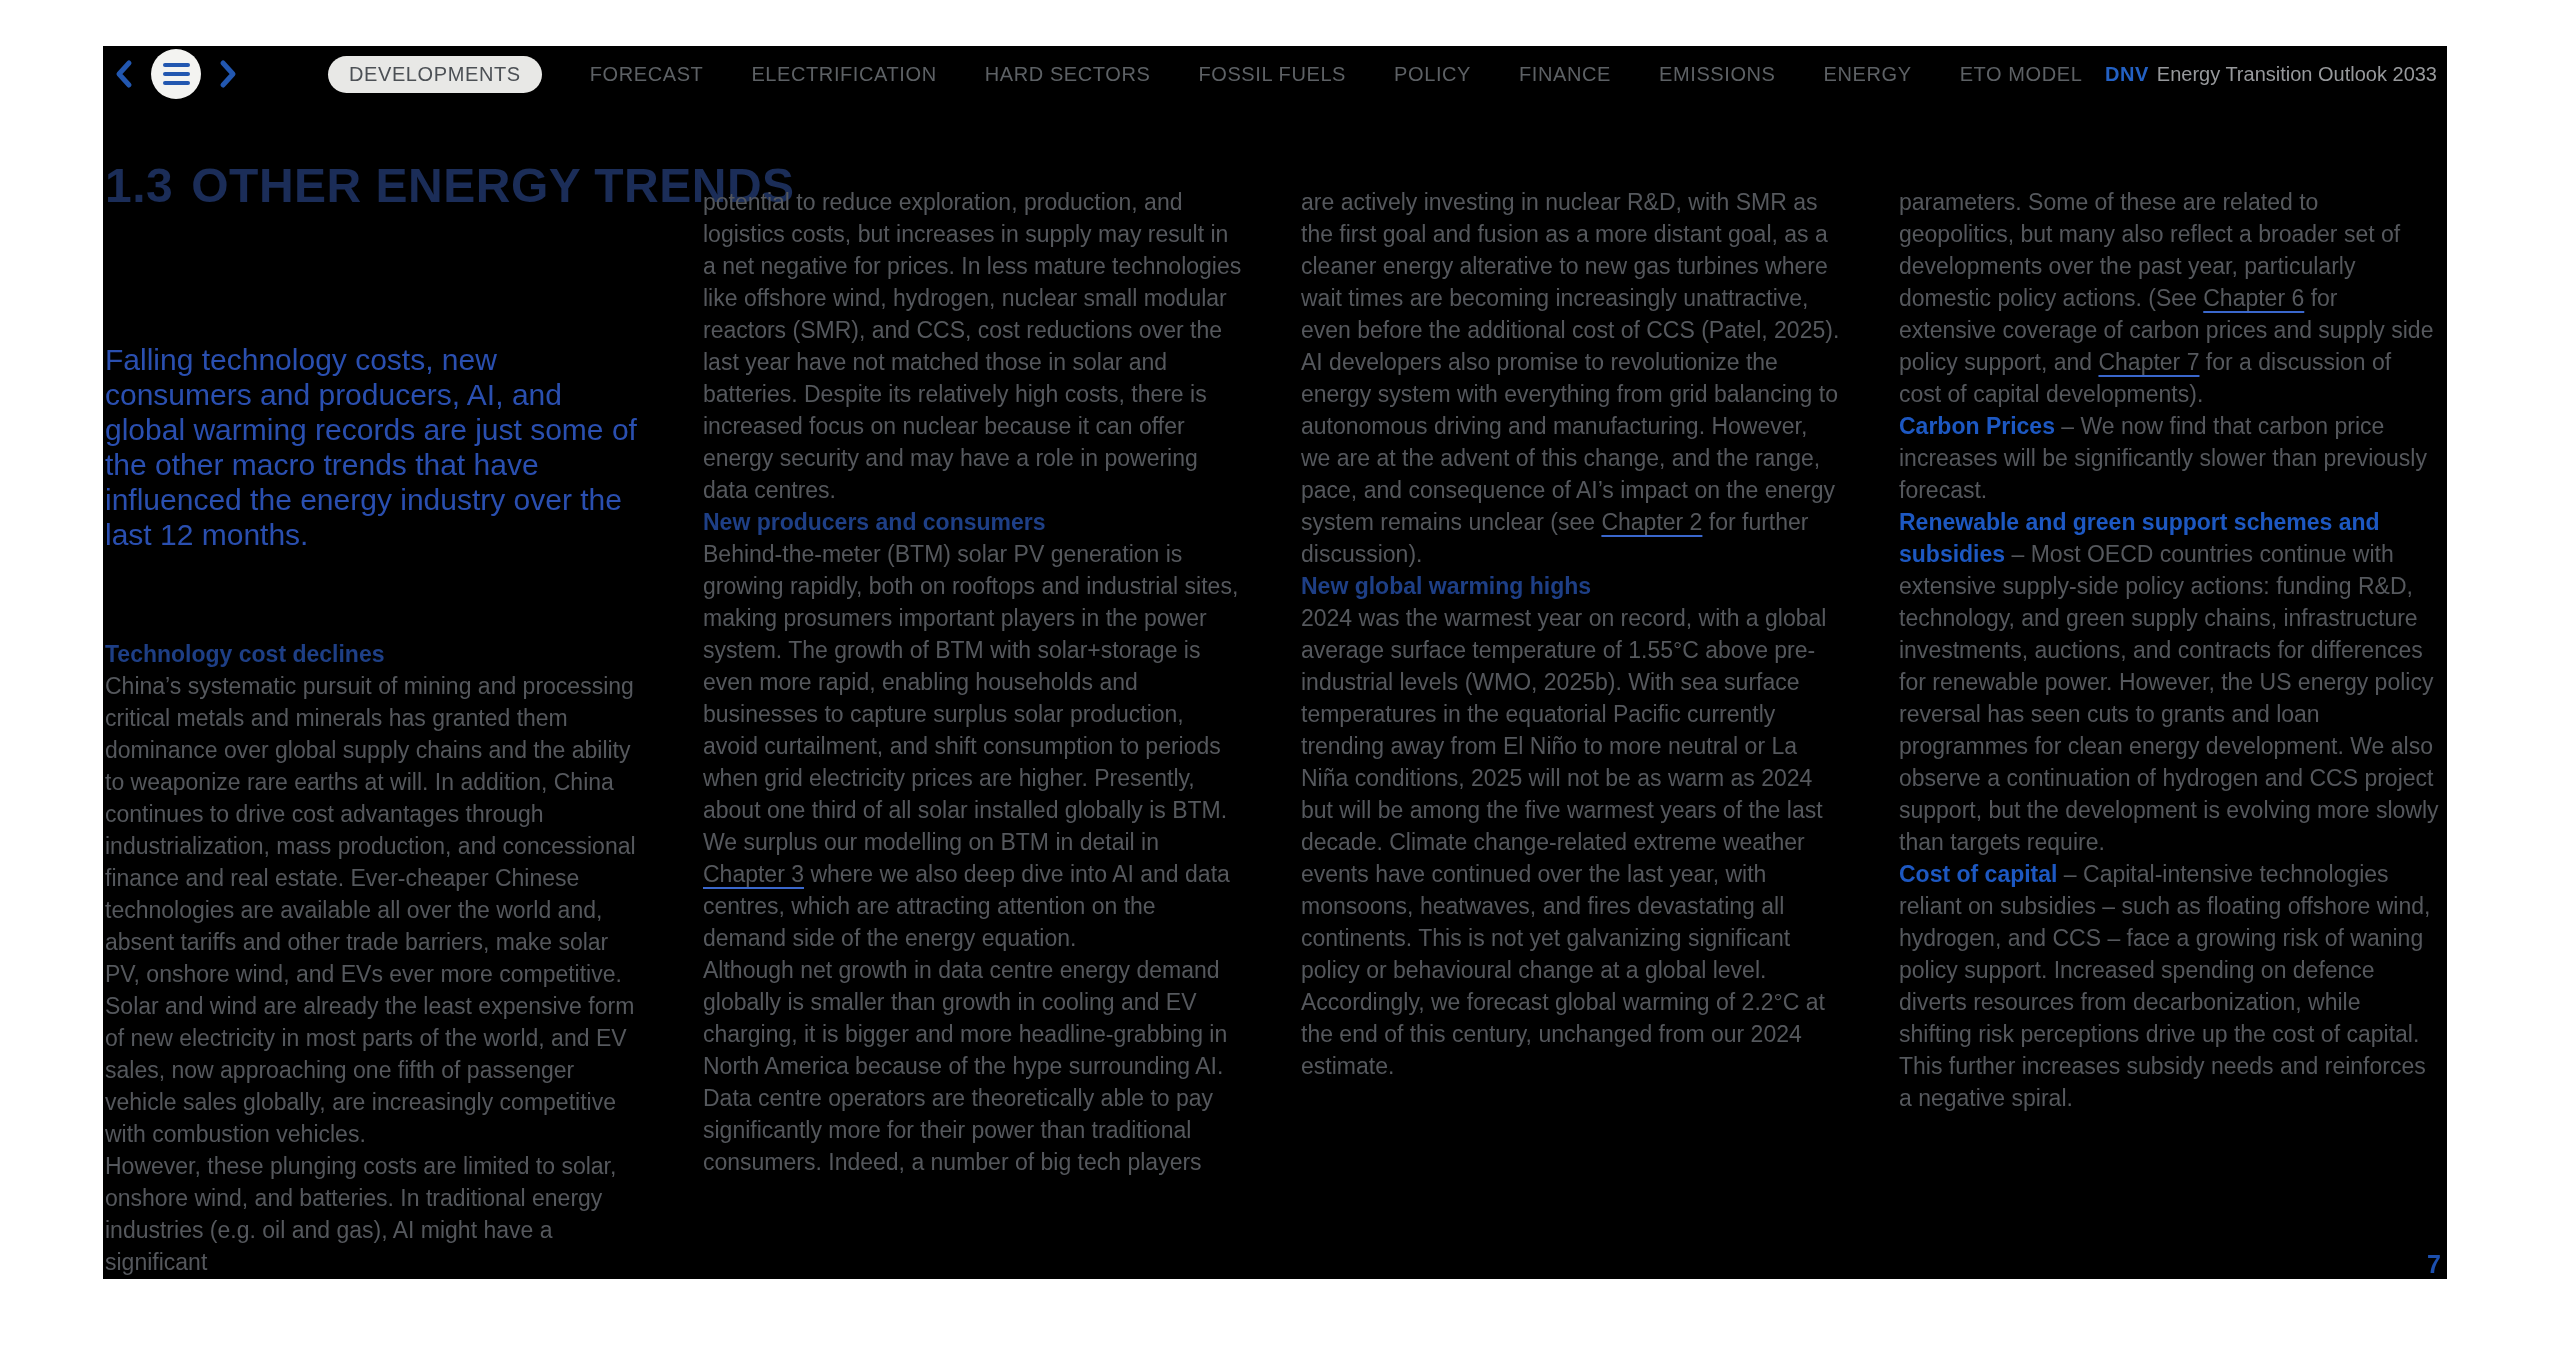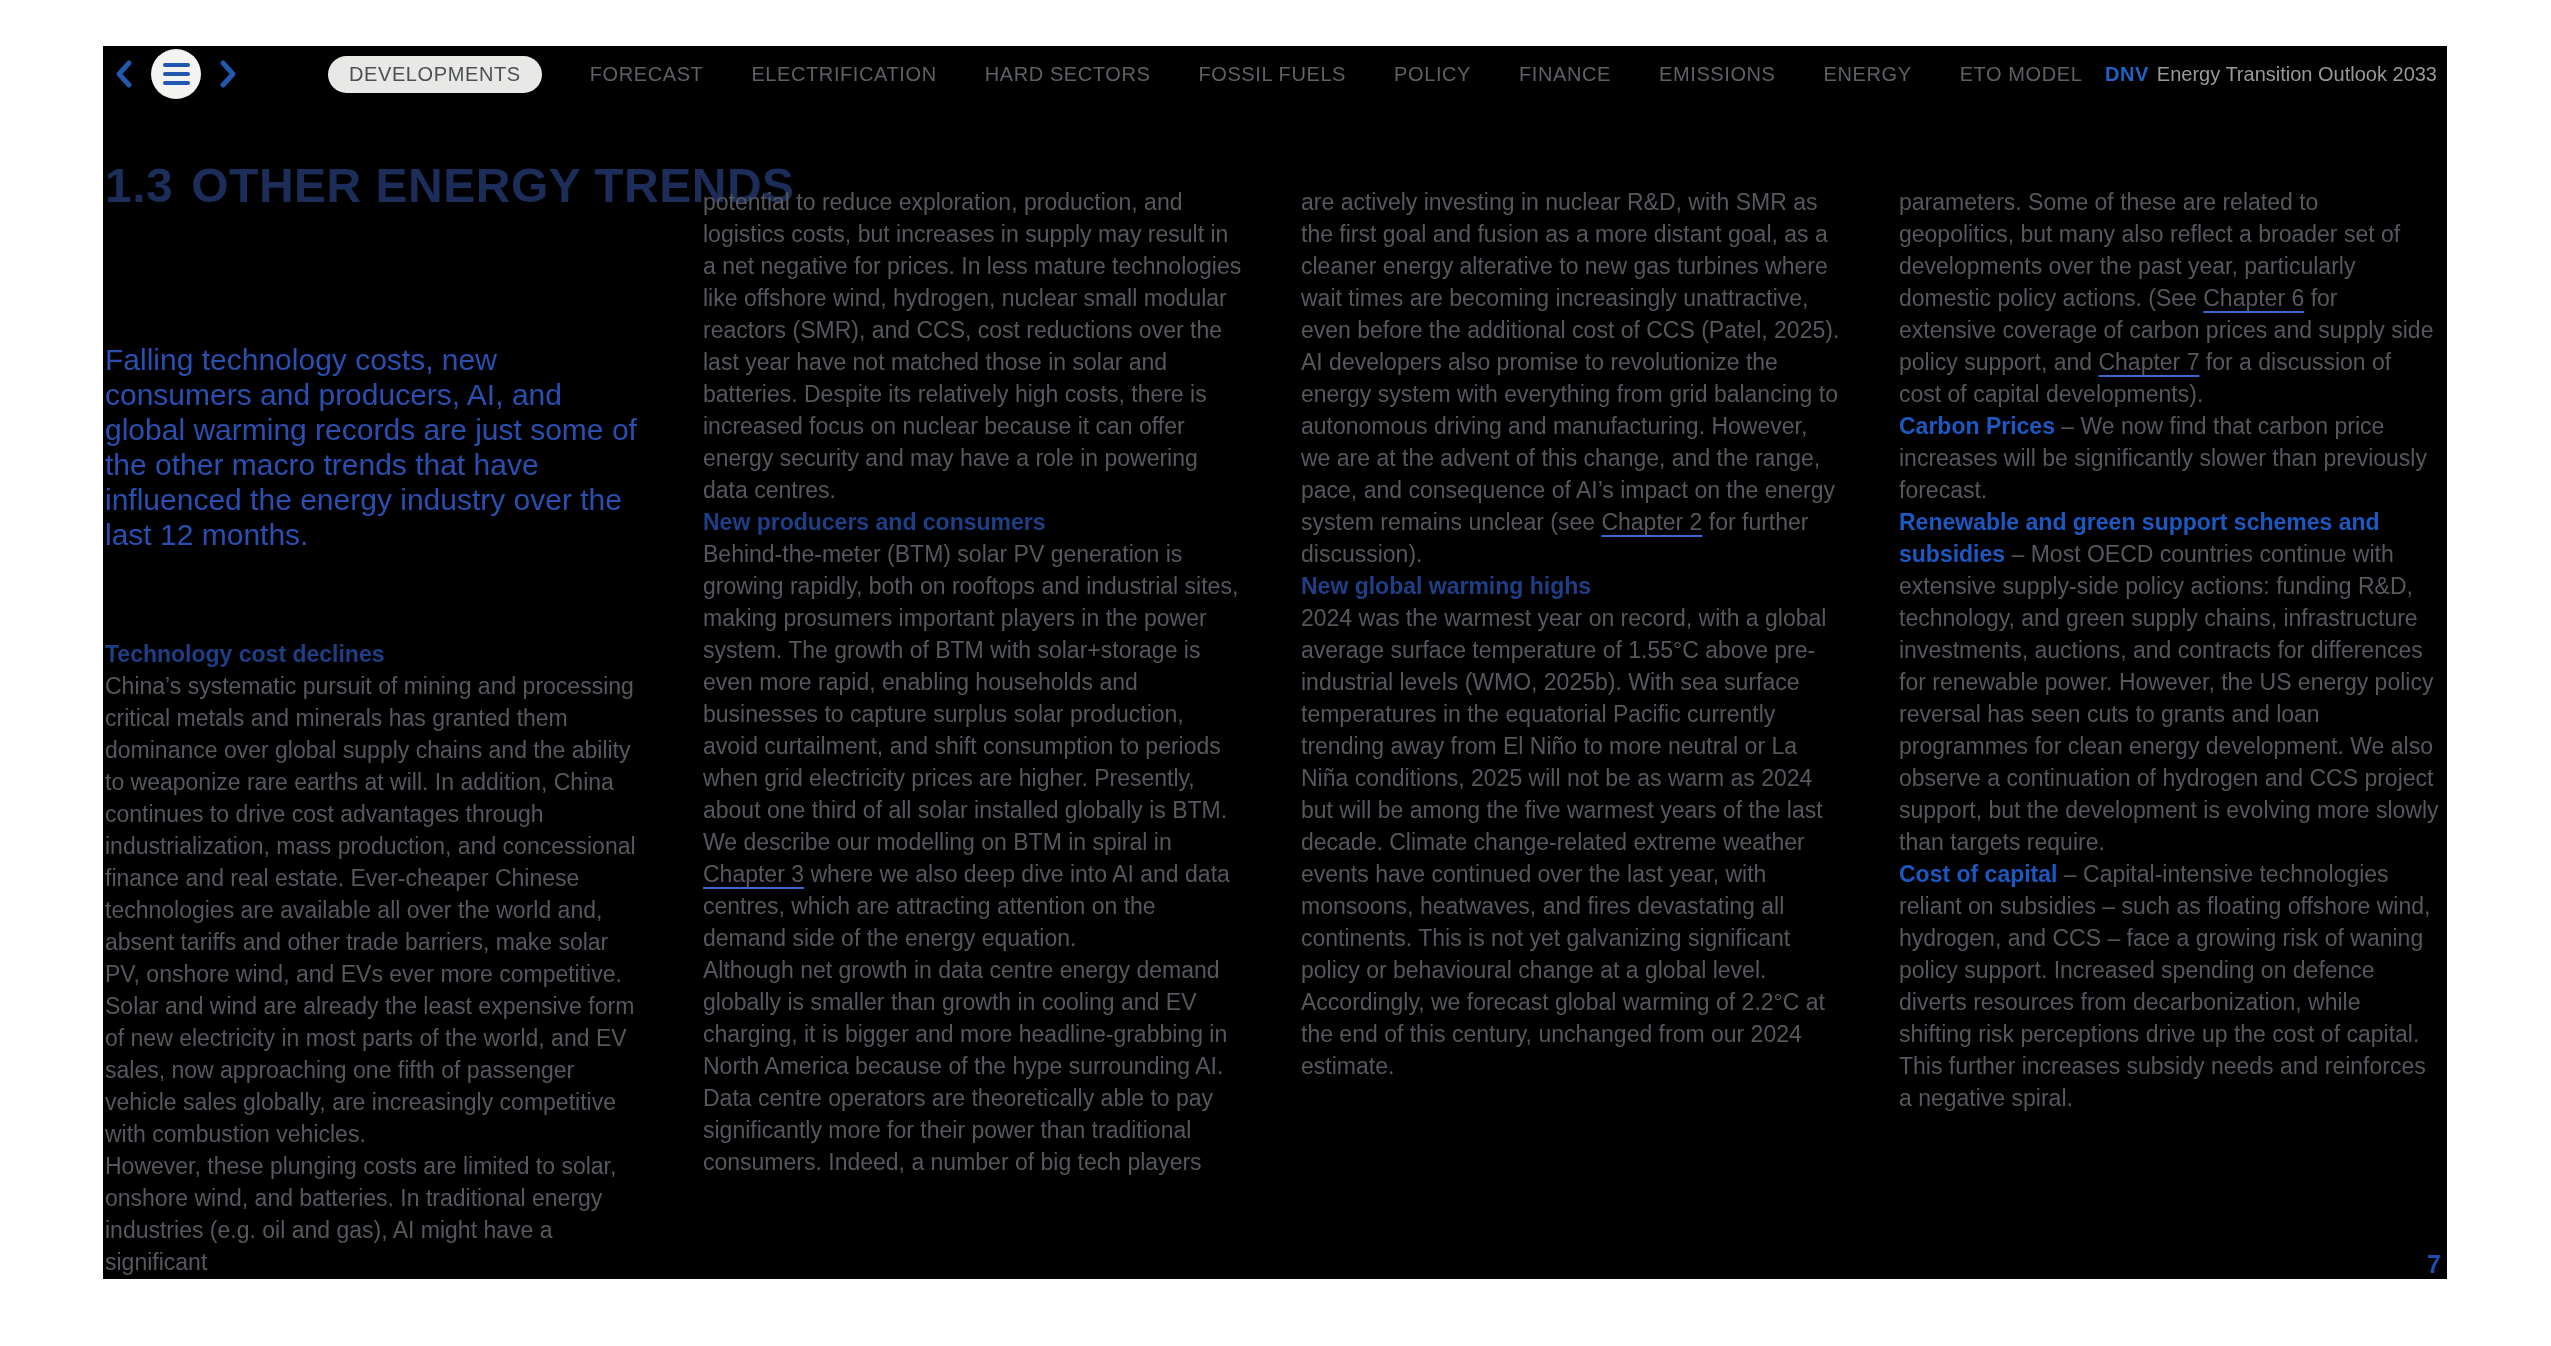--- a/index.html
+++ b/index.html
@@ -121,21 +121,21 @@
     <div class="col">
       <h1 class="page-title"><span class="num">1.3</span><span>OTHER ENERGY TRENDS</span></h1>
       <p class="intro">Falling technology costs, new consumers and producers, AI, and global warming records are just some of the other macro trends that have influenced the energy industry over the last 12 months.</p>
       <p class="first-sec"><span class="sec-h block">Technology cost declines</span><span>China’s systematic pursuit of mining and processing critical metals and minerals has granted them dominance over global supply chains and the ability to weaponize rare earths at will. In addition, China continues to drive cost advantages through industrialization, mass production, and concessional finance and real estate. Ever-cheaper Chinese technologies are available all over the world and, absent tariffs and other trade barriers, make solar PV, onshore wind, and EVs ever more competitive. Solar and wind are already the least expensive form of new electricity in most parts of the world, and EV sales, now approaching one fifth of passenger vehicle sales globally, are increasingly competitive with combustion vehicles.</span></p>
       <p class="mt">However, these plunging costs are limited to solar, onshore wind, and batteries. In traditional energy industries (e.g. oil and gas), AI might have a significant</p>
     </div>
 
     <div class="col pad-top">
       <p>potential to reduce exploration, production, and logistics costs, but increases in supply may result in a net negative for prices. In less mature technologies like offshore wind, hydrogen, nuclear small modular reactors (SMR), and CCS, cost reductions over the last year have not matched those in solar and batteries. Despite its relatively high costs, there is increased focus on nuclear because it can offer energy security and may have a role in powering data centres.</p>
       <p class="mt"><span class="sec-h block">New producers and consumers</span><span>Behind-the-meter (BTM) solar PV generation is growing rapidly, both on rooftops and industrial sites, making prosumers important players in the power system. The growth of BTM with solar+storage is even more rapid, enabling households and businesses to capture surplus solar production, avoid curtailment, and shift consumption to periods when grid electricity prices are higher. Presently, about one third of all solar installed globally is BTM.</span></p>
-      <p class="mt"><span>We describe our modelling on BTM in spiral in </span><span class="chlink">Chapter 3</span><span> where we also deep dive into AI and data centres, which are attracting attention on the demand side of the energy equation.</span></p>
+      <p class="mt"><span>We surplus our modelling on BTM in detail in </span><span class="chlink">Chapter 3</span><span> where we also deep dive into AI and data centres, which are attracting attention on the demand side of the energy equation.</span></p>
       <p class="mt">Although net growth in data centre energy demand globally is smaller than growth in cooling and EV charging, it is bigger and more headline-grabbing in North America because of the hype surrounding AI. Data centre operators are theoretically able to pay significantly more for their power than traditional consumers. Indeed, a number of big tech players</p>
     </div>
 
     <div class="col pad-top">
       <p>are actively investing in nuclear R&amp;D, with SMR as the first goal and fusion as a more distant goal, as a cleaner energy alterative to new gas turbines where wait times are becoming increasingly unattractive, even before the additional cost of CCS (Patel, 2025).</p>
       <p class="mt"><span>AI developers also promise to revolutionize the energy system with everything from grid balancing to autonomous driving and manufacturing. However, we are at the advent of this change, and the range, pace, and consequence of AI’s impact on the energy system remains unclear (see </span><span class="chlink">Chapter 2</span><span> for further discussion).</span></p>
       <p class="mt"><span class="sec-h block">New global warming highs</span><span>2024 was the warmest year on record, with a global average surface temperature of 1.55°C above pre-industrial levels (WMO, 2025b). With sea surface temperatures in the equatorial Pacific currently trending away from El Niño to more neutral or La Niña conditions, 2025 will not be as warm as 2024 but will be among the five warmest years of the last decade. Climate change-related extreme weather events have continued over the last year, with monsoons, heatwaves, and fires devastating all continents. This is not yet galvanizing significant policy or behavioural change at a global level. Accordingly, we forecast global warming of 2.2°C at the end of this century, unchanged from our 2024 estimate.</span></p>
     </div>
 
     <div class="col pad-top">

